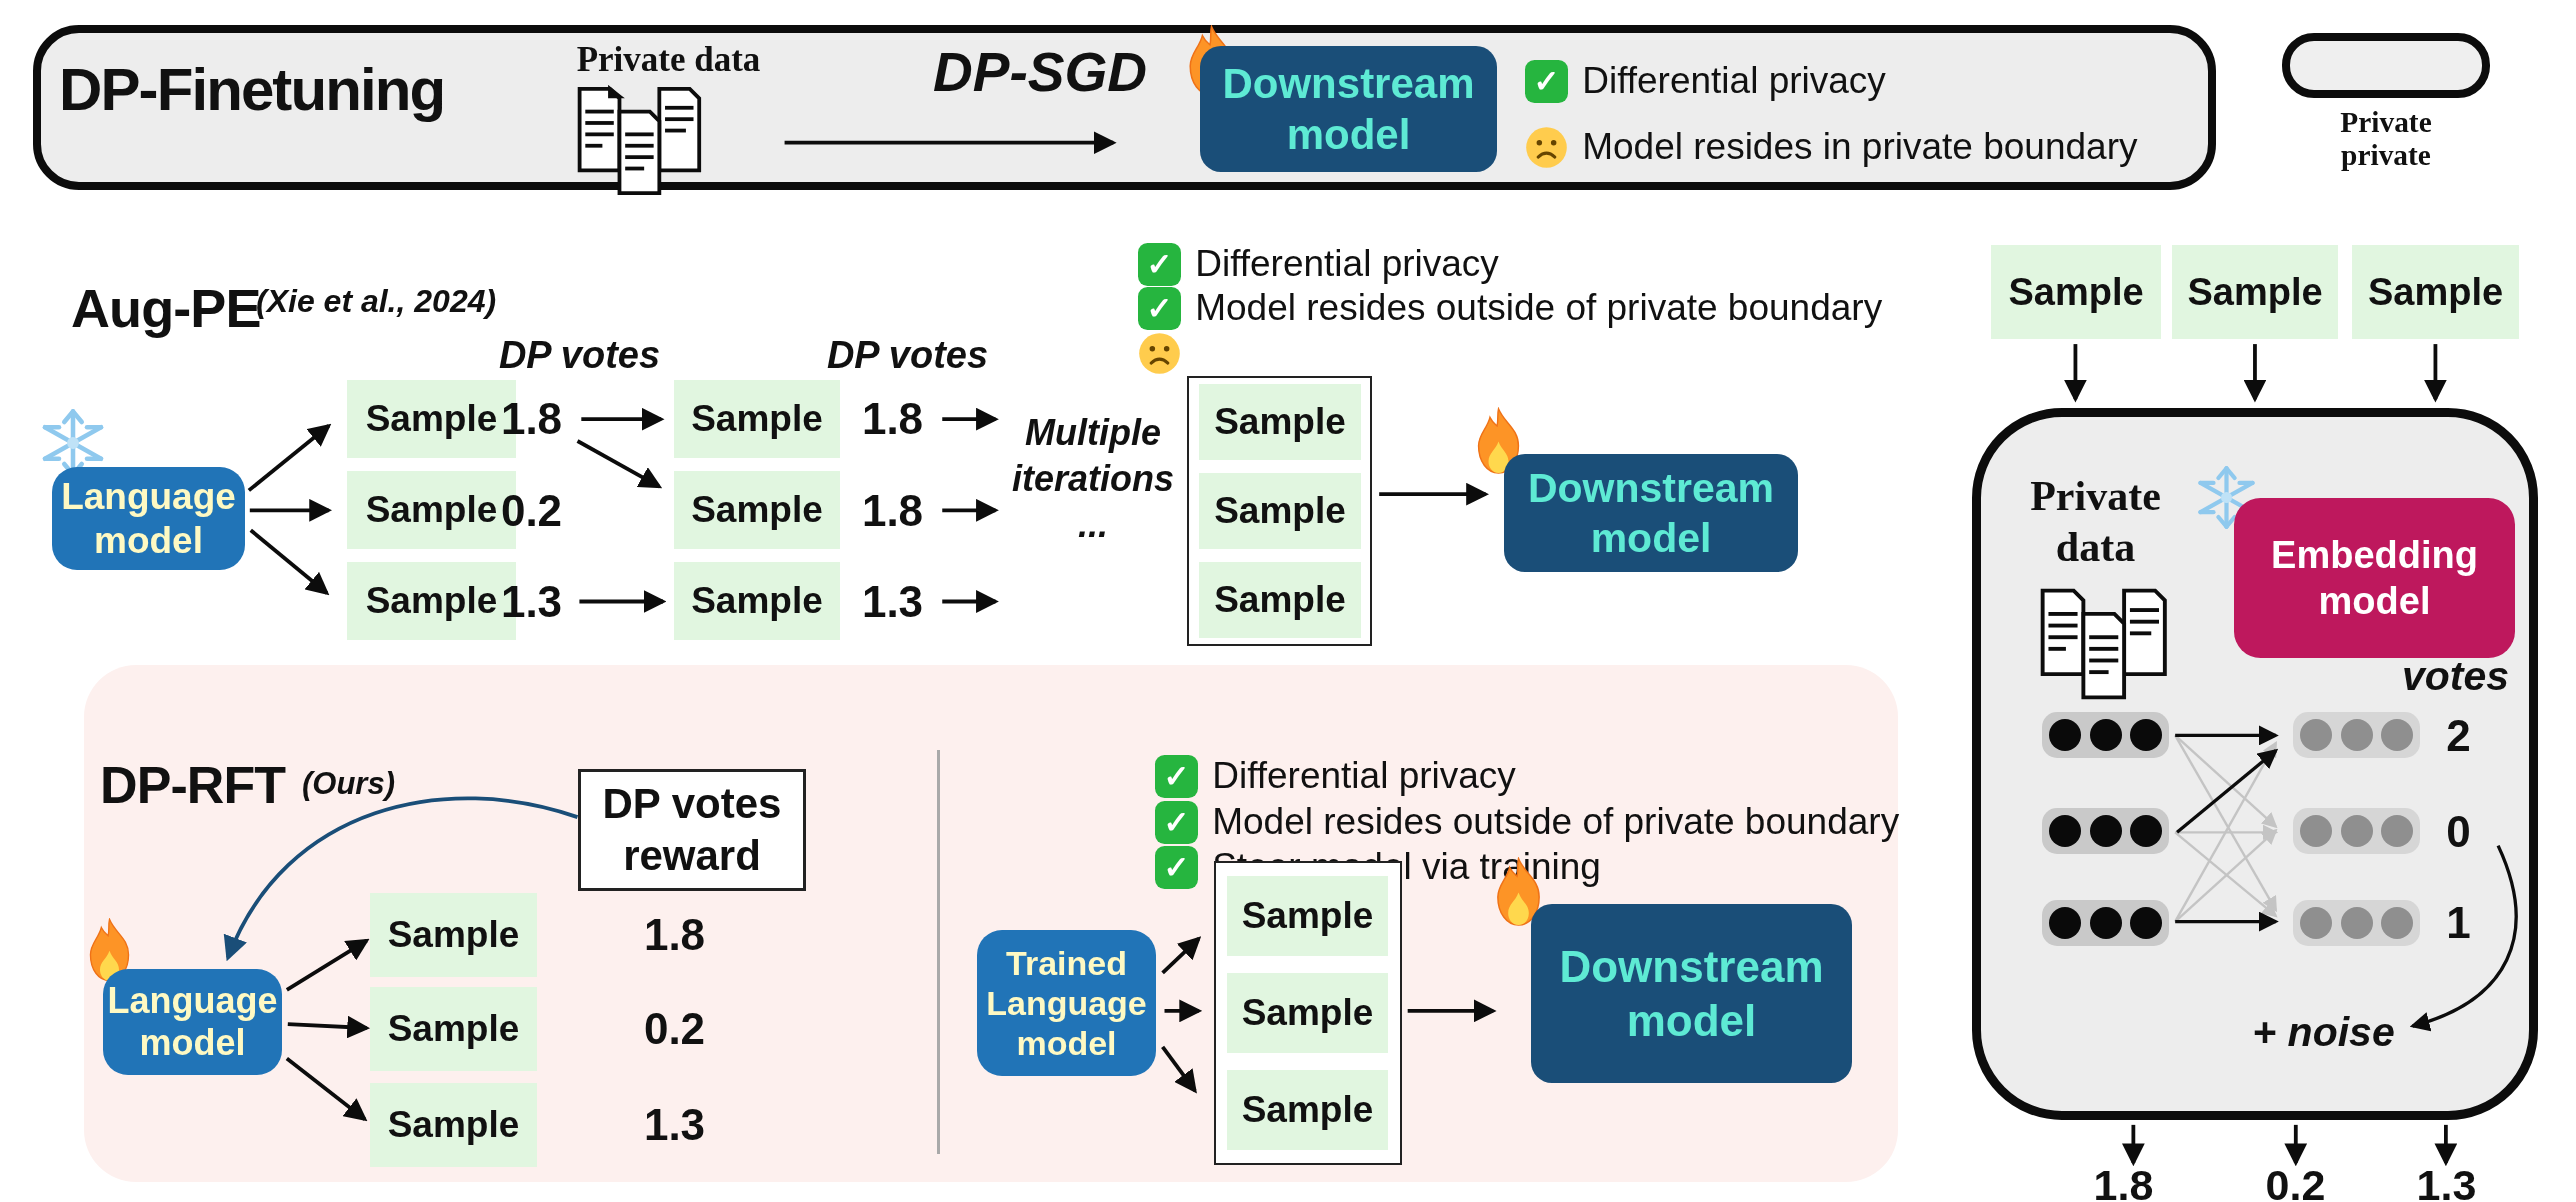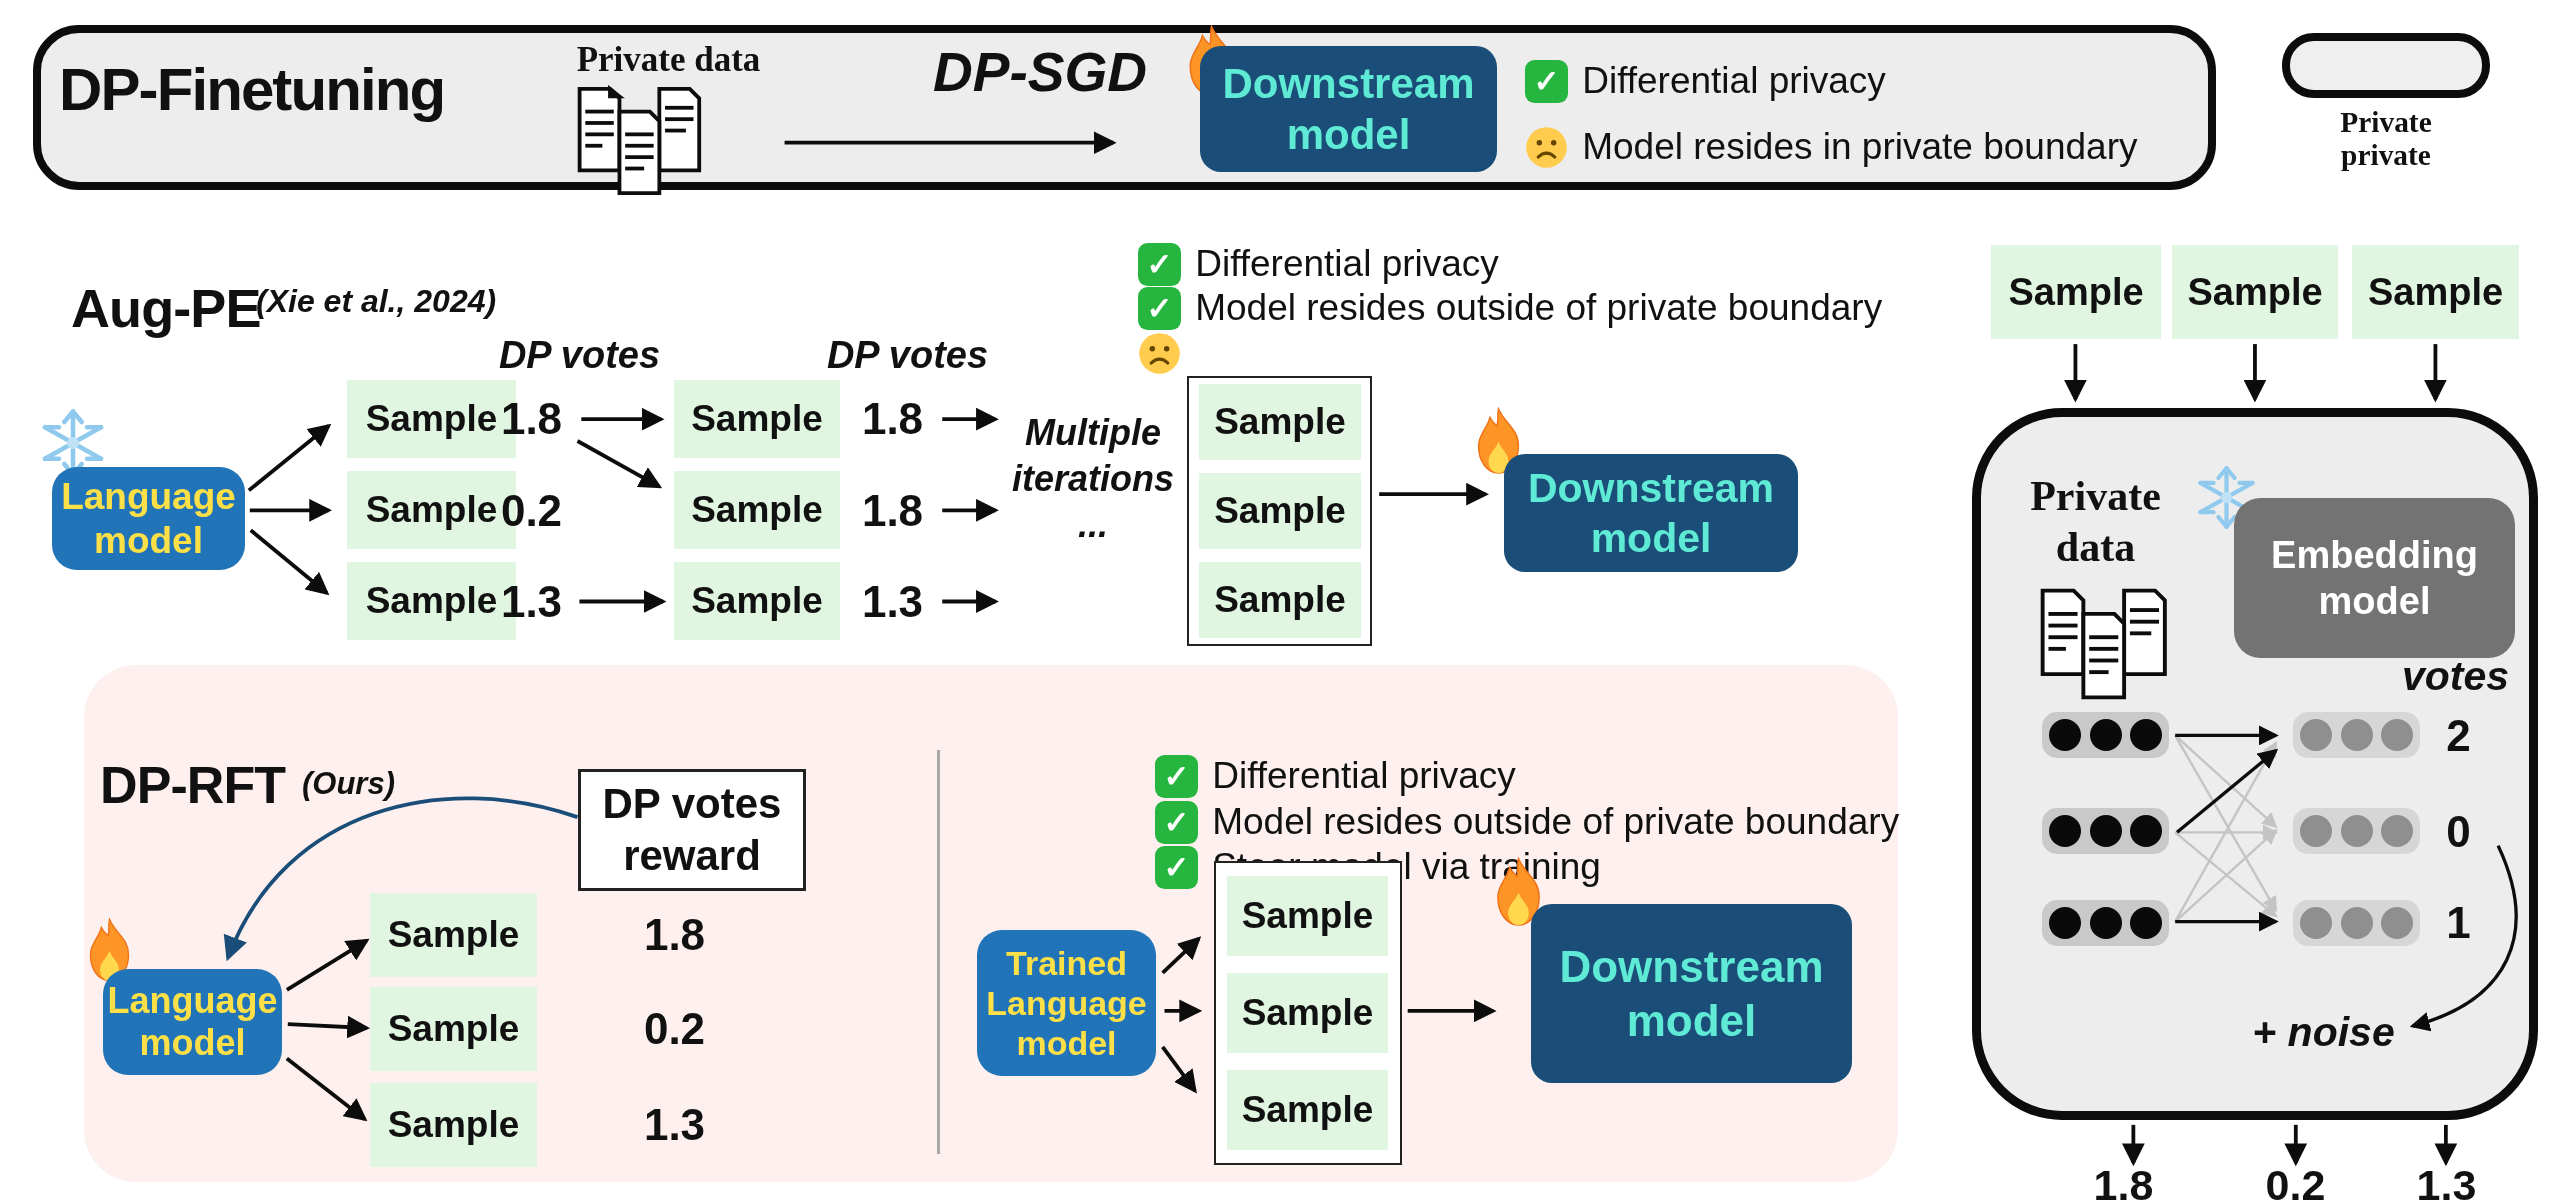--- a/index.html
+++ b/index.html
@@ -4,25 +4,25 @@
 <style>
   html,body{margin:0;padding:0;background:#fff;}
   #canvas{position:relative;width:2576px;height:1203px;background:#ffffff;overflow:hidden;
           font-family:"Liberation Sans",sans-serif;color:#111;}
   .abs{position:absolute;}
   .panel{position:absolute;background:#ededed;border:8.5px solid #0c0c0c;border-radius:46px;box-sizing:border-box;}
   .pinkpanel{position:absolute;background:#fdf0ee;border-radius:52px;}
   .boundary{position:absolute;background:#ededed;border:9.5px solid #0c0c0c;border-radius:90px;box-sizing:border-box;}
   .sample{position:absolute;background:#e1f6e0;display:flex;align-items:center;justify-content:center;
           font-weight:700;font-size:37px;}
-  .bluebox{position:absolute;background:#2174b7;color:#fde047;border-radius:25px;display:flex;flex-direction:column;
+  .bluebox{position:absolute;background:#2174b7;color:#fef9c3;border-radius:25px;display:flex;flex-direction:column;
            align-items:center;justify-content:center;font-weight:700;line-height:1.18;}
   .navybox{position:absolute;background:#1a4e78;color:#5eead4;border-radius:21px;display:flex;flex-direction:column;
            align-items:center;justify-content:center;font-weight:700;line-height:1.22;}
-  .purplebox{position:absolute;background:#737373;color:#fff;border-radius:26.6px;display:flex;flex-direction:column;
+  .purplebox{position:absolute;background:#be185d;color:#fff;border-radius:26.6px;display:flex;flex-direction:column;
            align-items:center;justify-content:center;font-weight:700;line-height:1.22;font-size:38px;}
   .whitebox{position:absolute;background:#ffffff;border:2.8px solid #222;box-sizing:border-box;}
   .vote{position:absolute;font-weight:700;font-size:44px;display:flex;align-items:center;justify-content:center;}
   .ital{font-style:italic;font-weight:700;}
   .checkrow{position:absolute;display:flex;align-items:center;gap:14.2px;height:46px;}
   .checkrow .txt{font-size:37px;font-weight:400;white-space:nowrap;}
   .check-icon{width:43px;height:43px;background:#26b53f;border-radius:9.5px;color:#fff;display:flex;
               align-items:center;justify-content:center;font-size:31px;font-weight:700;flex:0 0 auto;}
   .mono{font-family:Liberation Serif, serif;font-weight:700;}
   .ctr{display:flex;align-items:center;justify-content:center;text-align:center;}

